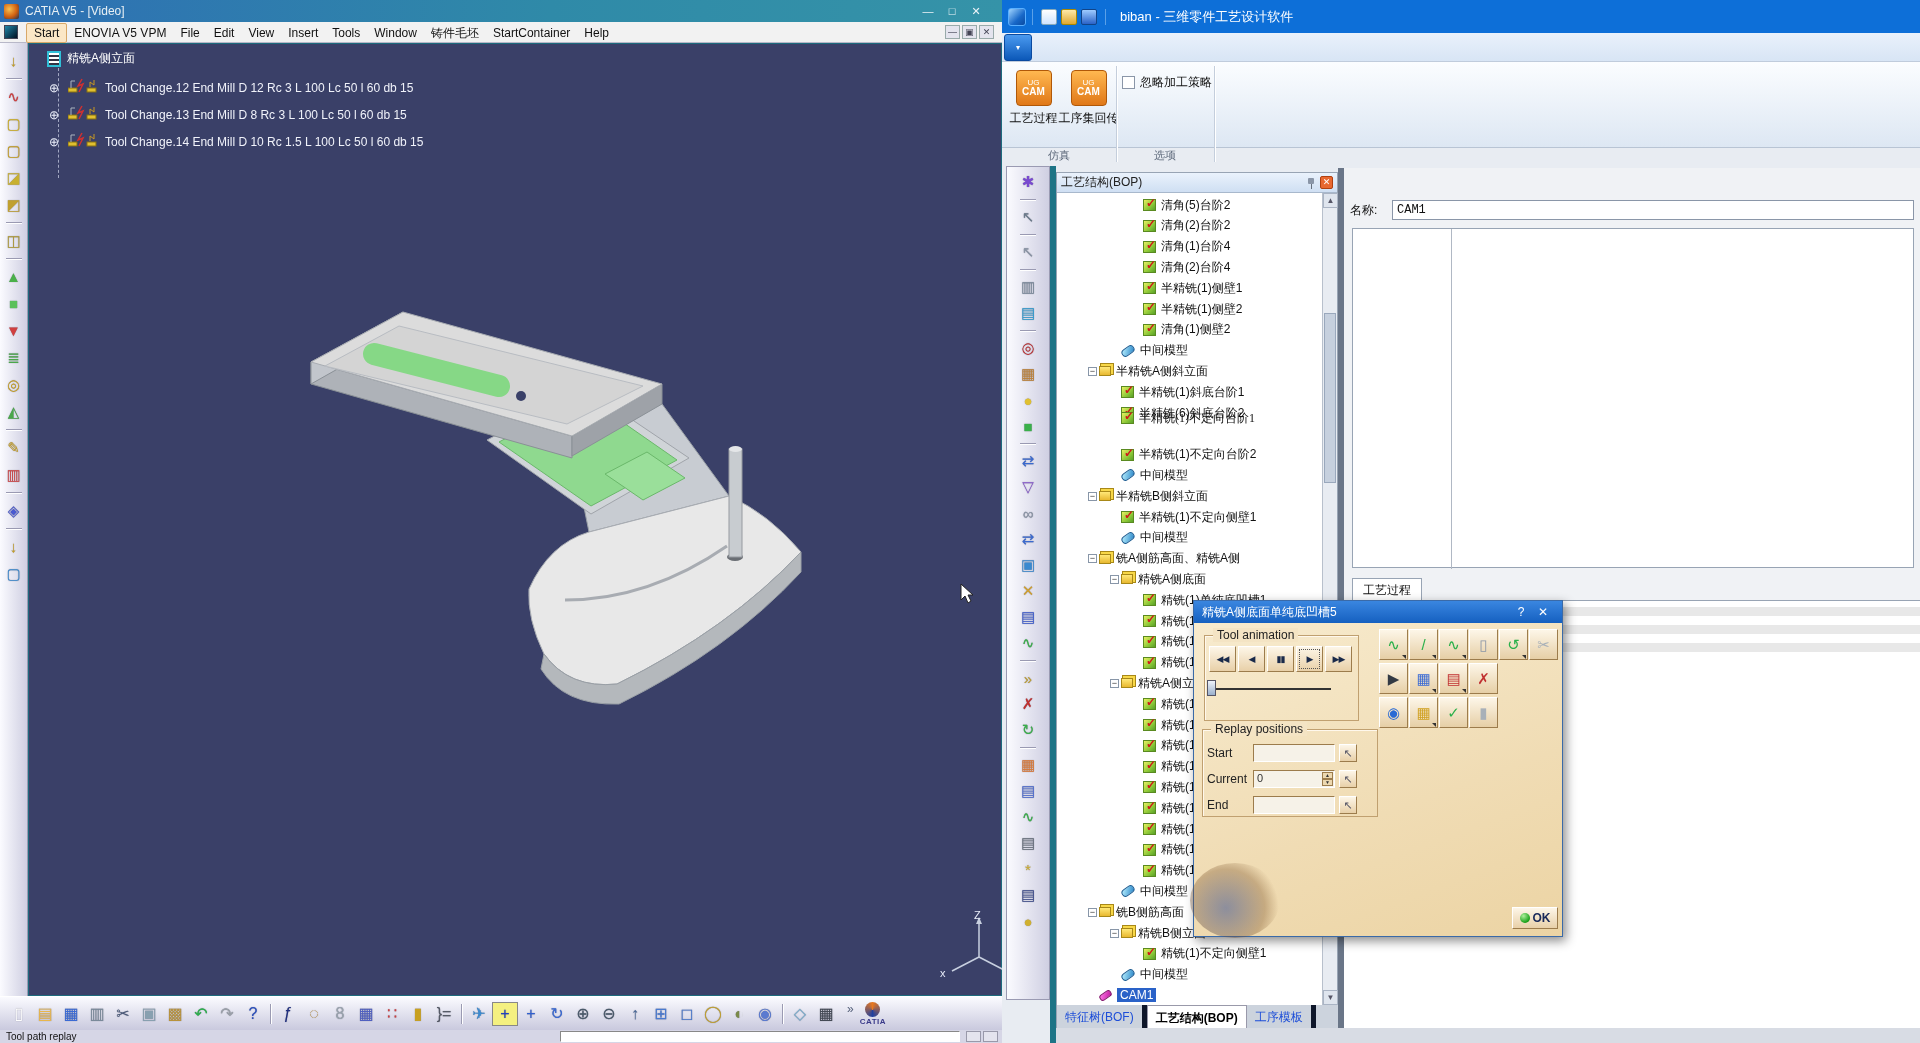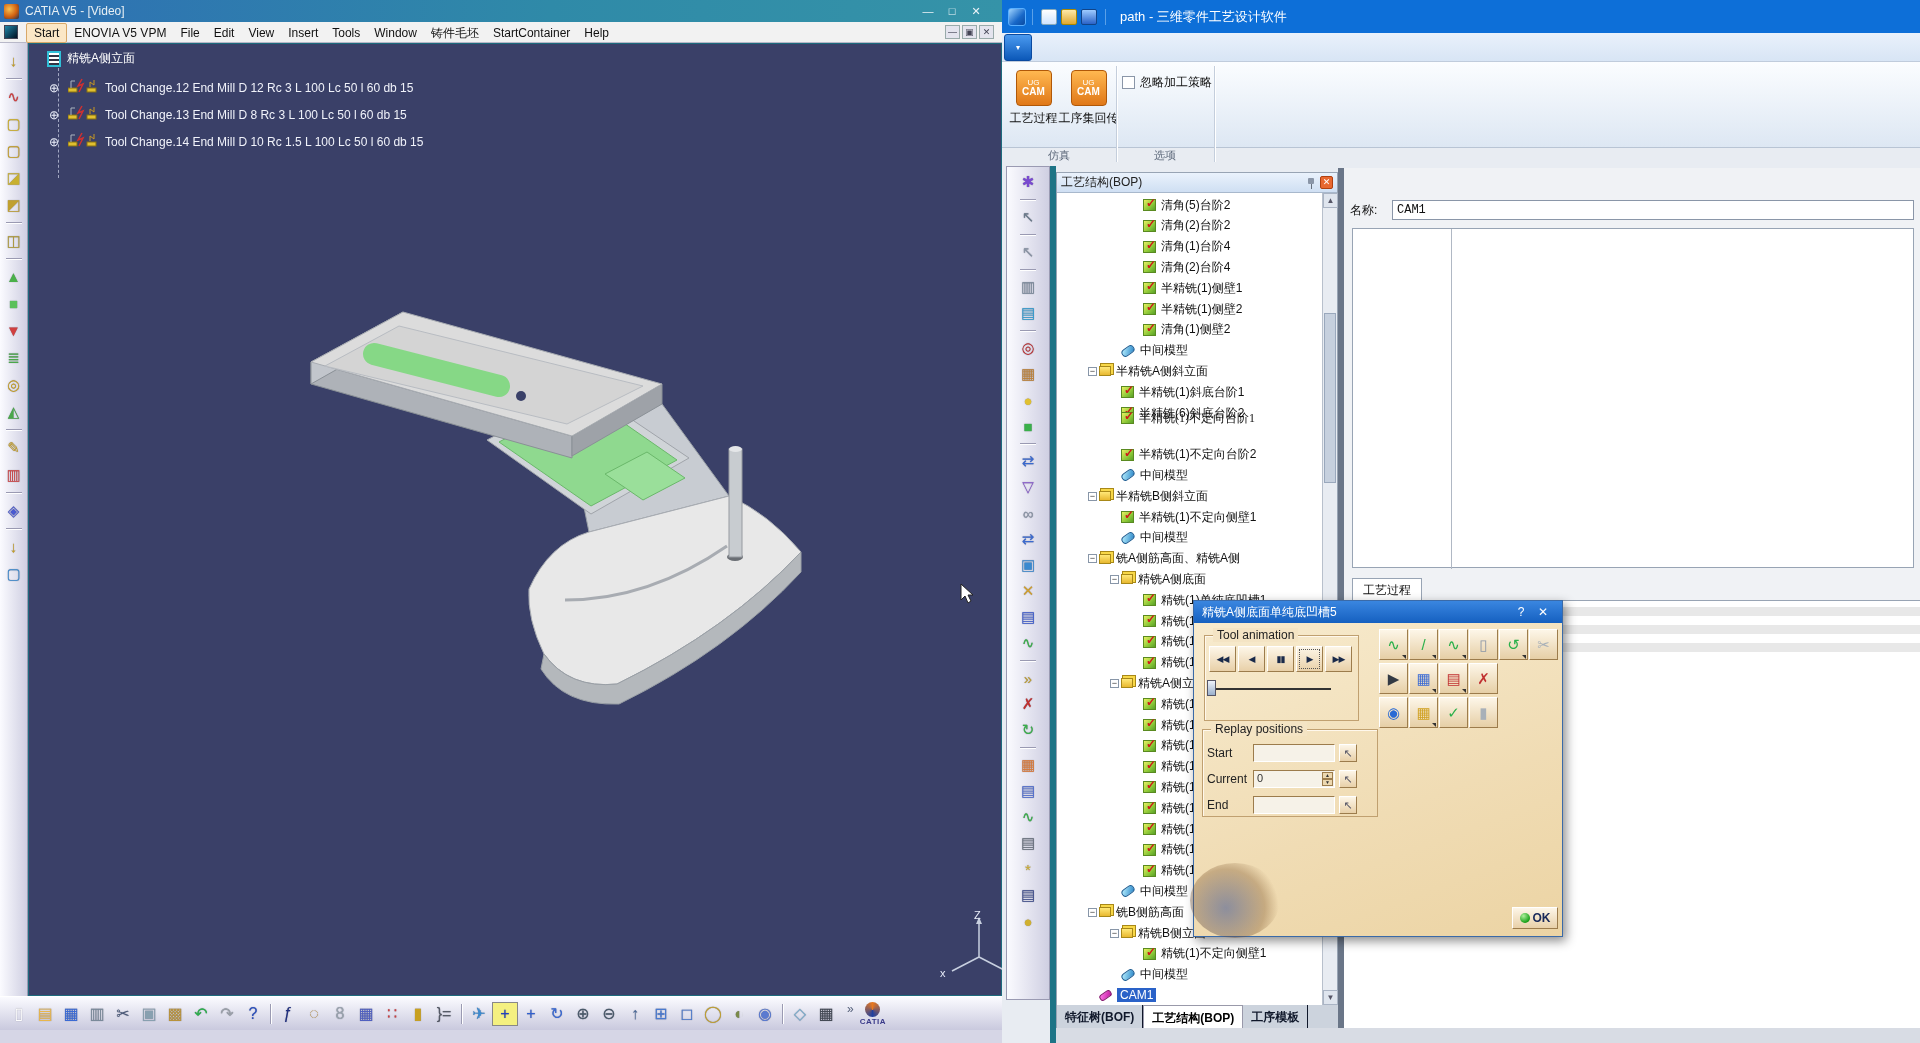--- a/index.html
+++ b/index.html
@@ -133,21 +133,21 @@
   .icon-folder { width:12px; height:10px; background:linear-gradient(#ffe878,#e8b830); border:1px solid #a88818;
     box-shadow:2px -2px 0 #f8d848, 2px -2px 0 1px #a88818; }
   .icon-cam { width:13px; height:7px; border-radius:3px; background:linear-gradient(135deg,#ff78e8,#c018a0); border:1px solid #801068; transform:rotate(-35deg); }
   .tree-label.selected { background:#2a62c8; color:#fff; padding:0 3px; }
   .tree-scroll { position:absolute; right:0; top:20px; width:15px; height:812px; background:#e8ecf2; border-left:1px solid #b8c0cc; }
   .scroll-btn { position:absolute; left:0; width:15px; height:15px; background:#dfe5ee; border:1px solid #aab4c4;
     font-size:8px; color:#556; text-align:center; line-height:13px; }
   .scroll-thumb { position:absolute; left:1px; width:12px; top:120px; height:170px; background:#c6d0de; border:1px solid #9aa8bc; }
   .tree-tabs { position:absolute; left:0; top:832px; width:282px; height:24px; background:#ccd3dd;
     display:flex; align-items:stretch; font-size:12px; }
-  .tree-tab { padding:4px 8px; color:#0f172a; border-right:1px solid #0f172a; white-space:nowrap;font-weight:bold; }
+  .tree-tab { padding:4px 8px; color:#1d4ed8; border-right:5px solid #0f172a; white-space:nowrap; }
   .tree-tab.active { background:#fff; color:#000; font-weight:bold; border:1px solid #99a; border-bottom:none; }
 
   .splitter { position:absolute; left:336px; top:168px; width:6px; height:875px; background:#6a7688; }
 
   
   .props-panel { position:absolute; left:342px; top:168px; width:576px; height:875px; background:#f0f2f5; }
   .props-header { position:absolute; left:0; top:4px; width:576px; height:20px;
     background:linear-gradient(#eaf2fc,#cfdff3); border:1px solid #a8b8cc; display:flex; align-items:center;
     font-size:12px; color:#222; padding:0 4px; }
   .name-row { position:absolute; left:0; top:30px; width:576px; height:24px; display:flex; align-items:center; }
@@ -376,32 +376,38 @@
       <div class="tb-vsep"></div>
       <div class="tbicon" style="color: rgb(122, 176, 208);">◇</div>
       <div class="tbicon" style="color: rgb(68, 74, 85);">▦</div>
       <span class="overflow-glyph">»</span>
       <div class="catia-logo">
         <div class="catia-logo-swirl"></div>
         <div class="catia-logo-text">CATIA</div>
       </div>
     </div>
 
+  <div class="c-statusbar">
+    <span class="status-text">Tool path replay</span>
+    <div class="status-field"></div>
+    <div class="status-box" style="left:966px"></div>
+    <div class="status-box" style="left:983px"></div>
+  </div>
 </div>
 
 <div id="biban-window">
 
   <div class="b-titlebar">
     <div class="b-logo"></div>
     <div class="b-tb-sep"></div>
     <div class="b-mini mini-new"></div>
     <div class="b-mini mini-open"></div>
     <div class="b-mini mini-save"></div>
     <div class="b-tb-sep"></div>
-    <div class="b-title-text">path - 三维零件工艺设计软件</div>
+    <div class="b-title-text">biban - 三维零件工艺设计软件</div>
   </div>
 
   <div class="b-tabrow">
     <div class="b-appbtn">▾</div>
   </div>
 
   <div class="b-ribbon">
     <div class="rib-bigbtn" style="left:4px">
       <div class="ugcam">
         <span class="l1">UG</span>

